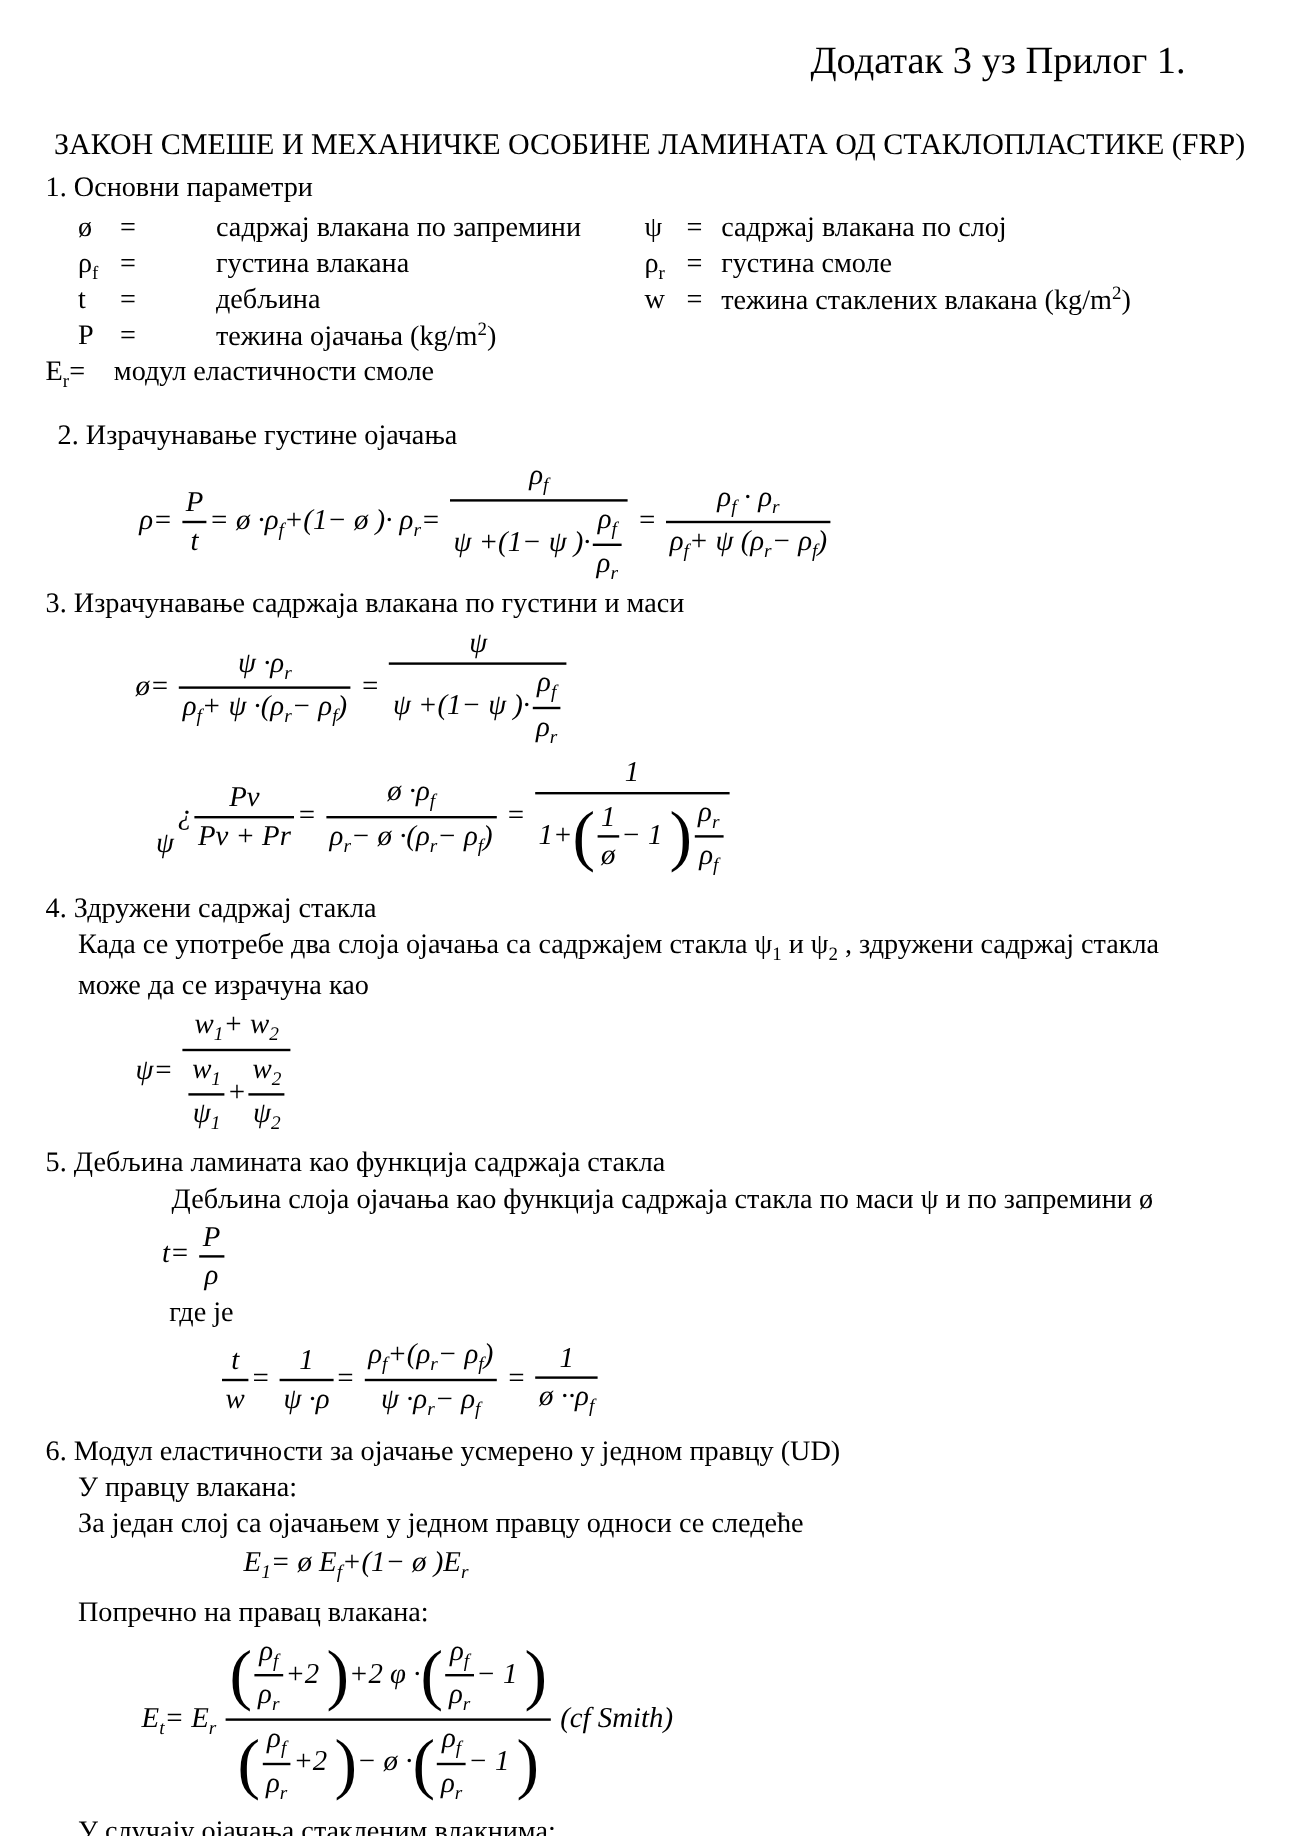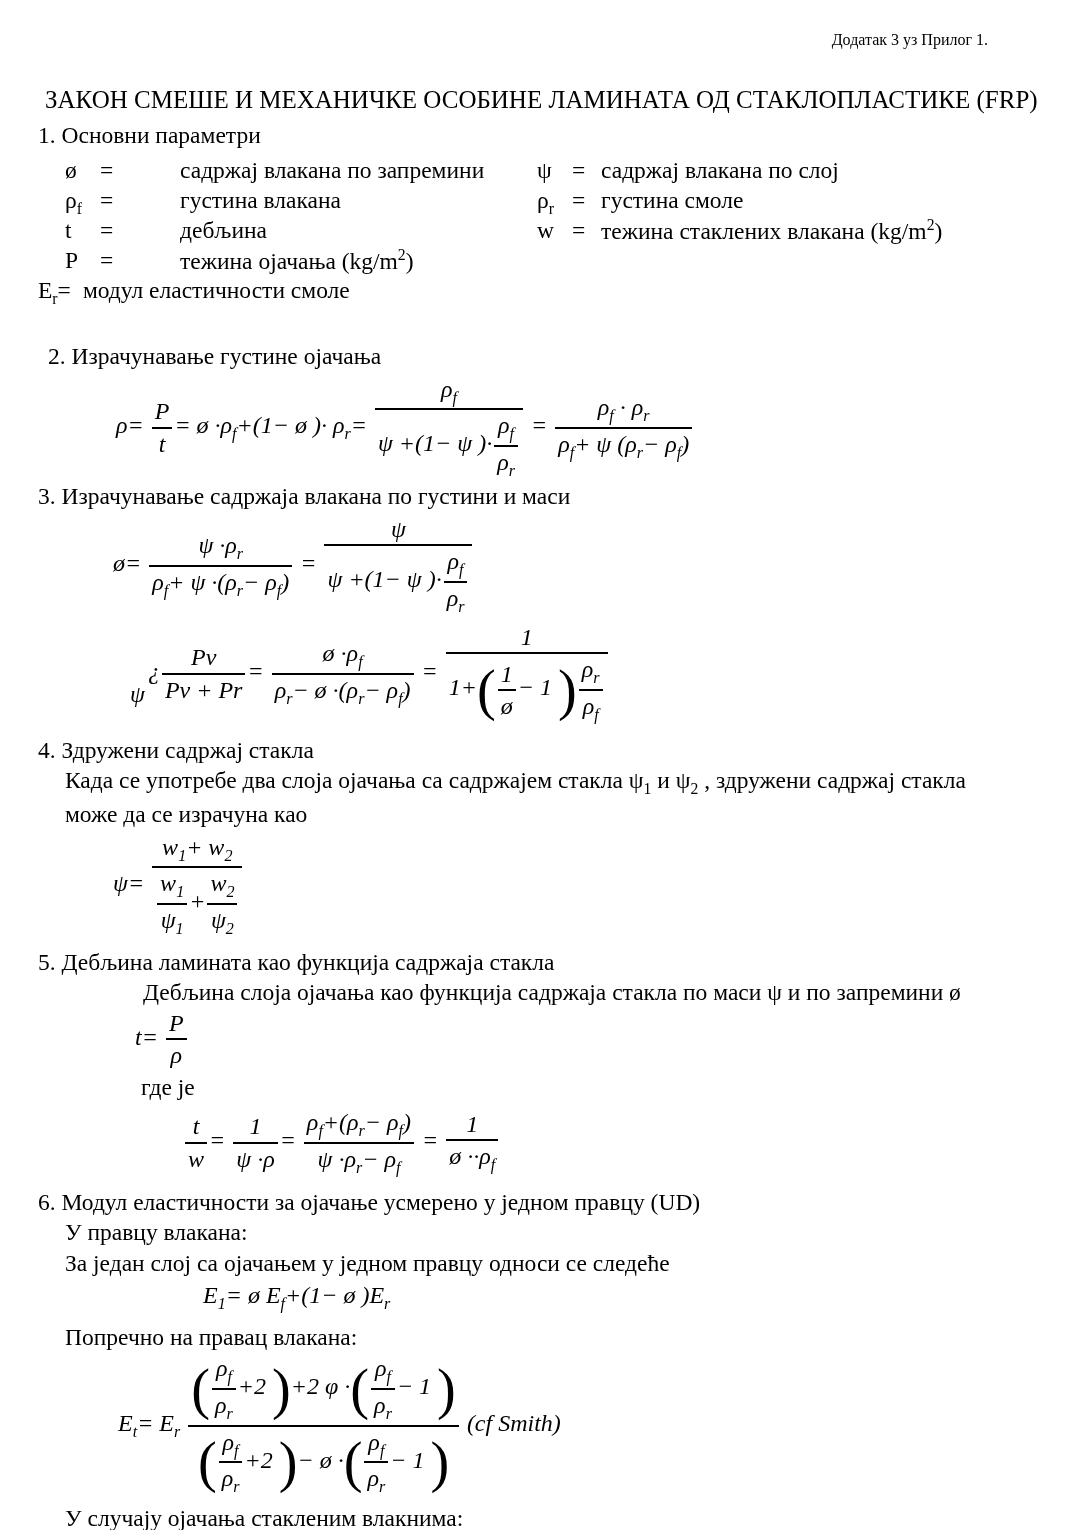--- a/index.html
+++ b/index.html
@@ -1,21 +1,21 @@
 <!DOCTYPE html>
 <html><head>
 <meta charset="utf-8">
 <style>
   html,body{margin:0;padding:0;}
   body{
     width:1090px;height:1530px;background:#ffffff;color:#000;
     font-family:"Liberation Serif",serif;overflow:hidden;
   }
   .page{padding:30px 40px 0 38px;font-size:23.5px;line-height:1.28;}
-  .hdr{text-align:right;padding-right:62px;font-size:16px;}
+  .hdr{text-align:right;padding-right:62px;font-size:32px;}
   .title{margin:34px 0 0 7px;font-size:25px;white-space:nowrap;}
   .h{margin-top:8px;}
   
   .params{margin-top:4px;}
   .prow{display:flex;height:30px;}
   .pl{width:499px;padding-left:27px;box-sizing:border-box;display:flex;flex:none;}
   .pr{flex:1;display:flex;}
   .sym{width:35px;flex:none;}
   .eqc{width:80px;flex:none;}
   .symr{width:35px;flex:none;}
@@ -84,26 +84,26 @@
       <div class="pl">
         <span class="sym">P</span>
         <span class="eqc">=</span>
         <span><span>тежина ојачања (kg/m</span><sup>2</sup><span>)</span></span>
       </div>
       <div class="pr"></div>
     </div>
     <div class="prow">
       <div class="pr">
         <span><span>E</span><sub>r</sub><span>=</span></span>
-        <span style="margin-left:12px;">модул еластичности смоле</span>
-      </div>
-    </div>
-  </div>
-
-  <div class="h" style="margin-top:36px;margin-left:10px;">2. Израчунавање густине ојачања</div>
+        <span style="margin-left:24px;">модул еластичности смоле</span>
+      </div>
+    </div>
+  </div>
+
+  <div class="h" style="margin-top:23px;margin-left:10px;">2. Израчунавање густине ојачања</div>
 
   <div class="formula" style="margin-left:78px;margin-top:4px;">
     <span class="math">
       <span>ρ= </span><span class="frac"><span class="num">P</span><span class="den">t</span></span><span>= ø ·ρ</span><sub>f</sub><span>+(1− ø )· ρ</span><sub>r</sub><span>= </span>
       <span class="frac">
         <span class="num"><span>ρ</span><sub>f</sub></span>
         <span class="den"><span>ψ +(1− ψ )·</span><span class="frac"><span class="num"><span>ρ</span><sub>f</sub></span><span class="den"><span>ρ</span><sub>r</sub></span></span></span>
       </span>
       <span>= </span>
       <span class="frac">

